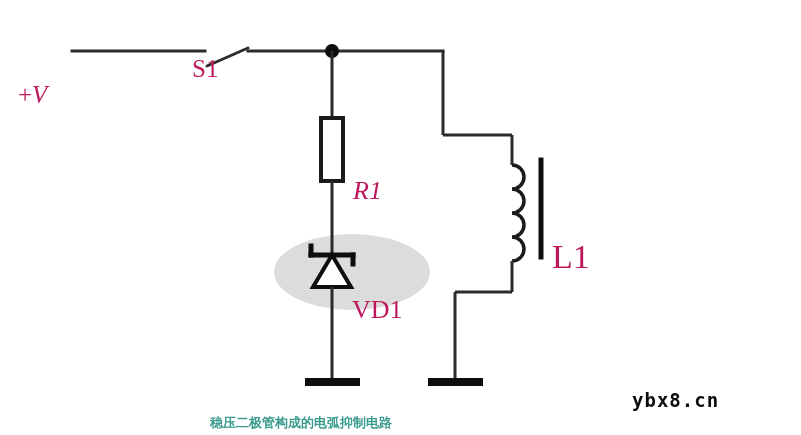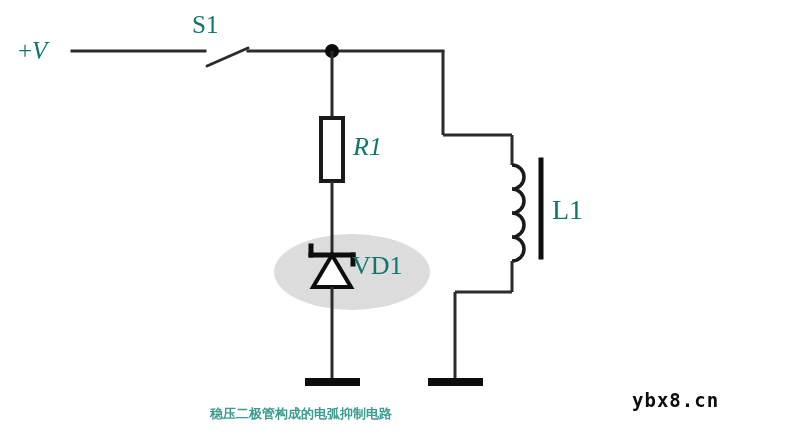--- a/index.html
+++ b/index.html
@@ -18,23 +18,24 @@
   #schematic {
     position: absolute;
     left: 0;
     top: 0;
     width: 801px;
     height: 435px;
   }
   .lbl {
     position: absolute;
     font-family: "Liberation Serif", serif;
-    color: #0f766e;
+    color: #be185d;
     white-space: nowrap;
     line-height: 1;
+    margin-top: 44px;
   }
   #label-plusv {
     left: 18px;
     top: 38px;
     font-size: 25px;
   }
   #label-plusv .v-italic {
     font-style: italic;
   }
   #label-s1 {
@@ -50,26 +51,26 @@
   }
   #label-vd1 {
     left: 352px;
     top: 253px;
     font-size: 26px;
     text-align: right;
   }
   #label-l1 {
     left: 552px;
     top: 196px;
-    font-size: 28px;
+    font-size: 34px;
   }
   #caption {
     position: absolute;
     left: 210px;
-    top: 407px;
+    top: 416px;
     font-family: "DejaVu Sans", sans-serif;
     font-size: 13px;
     font-weight: 700;
     color: #3c9c8f;
     white-space: nowrap;
     line-height: 1;
   }
   #watermark {
     position: absolute;
     left: 632px;

